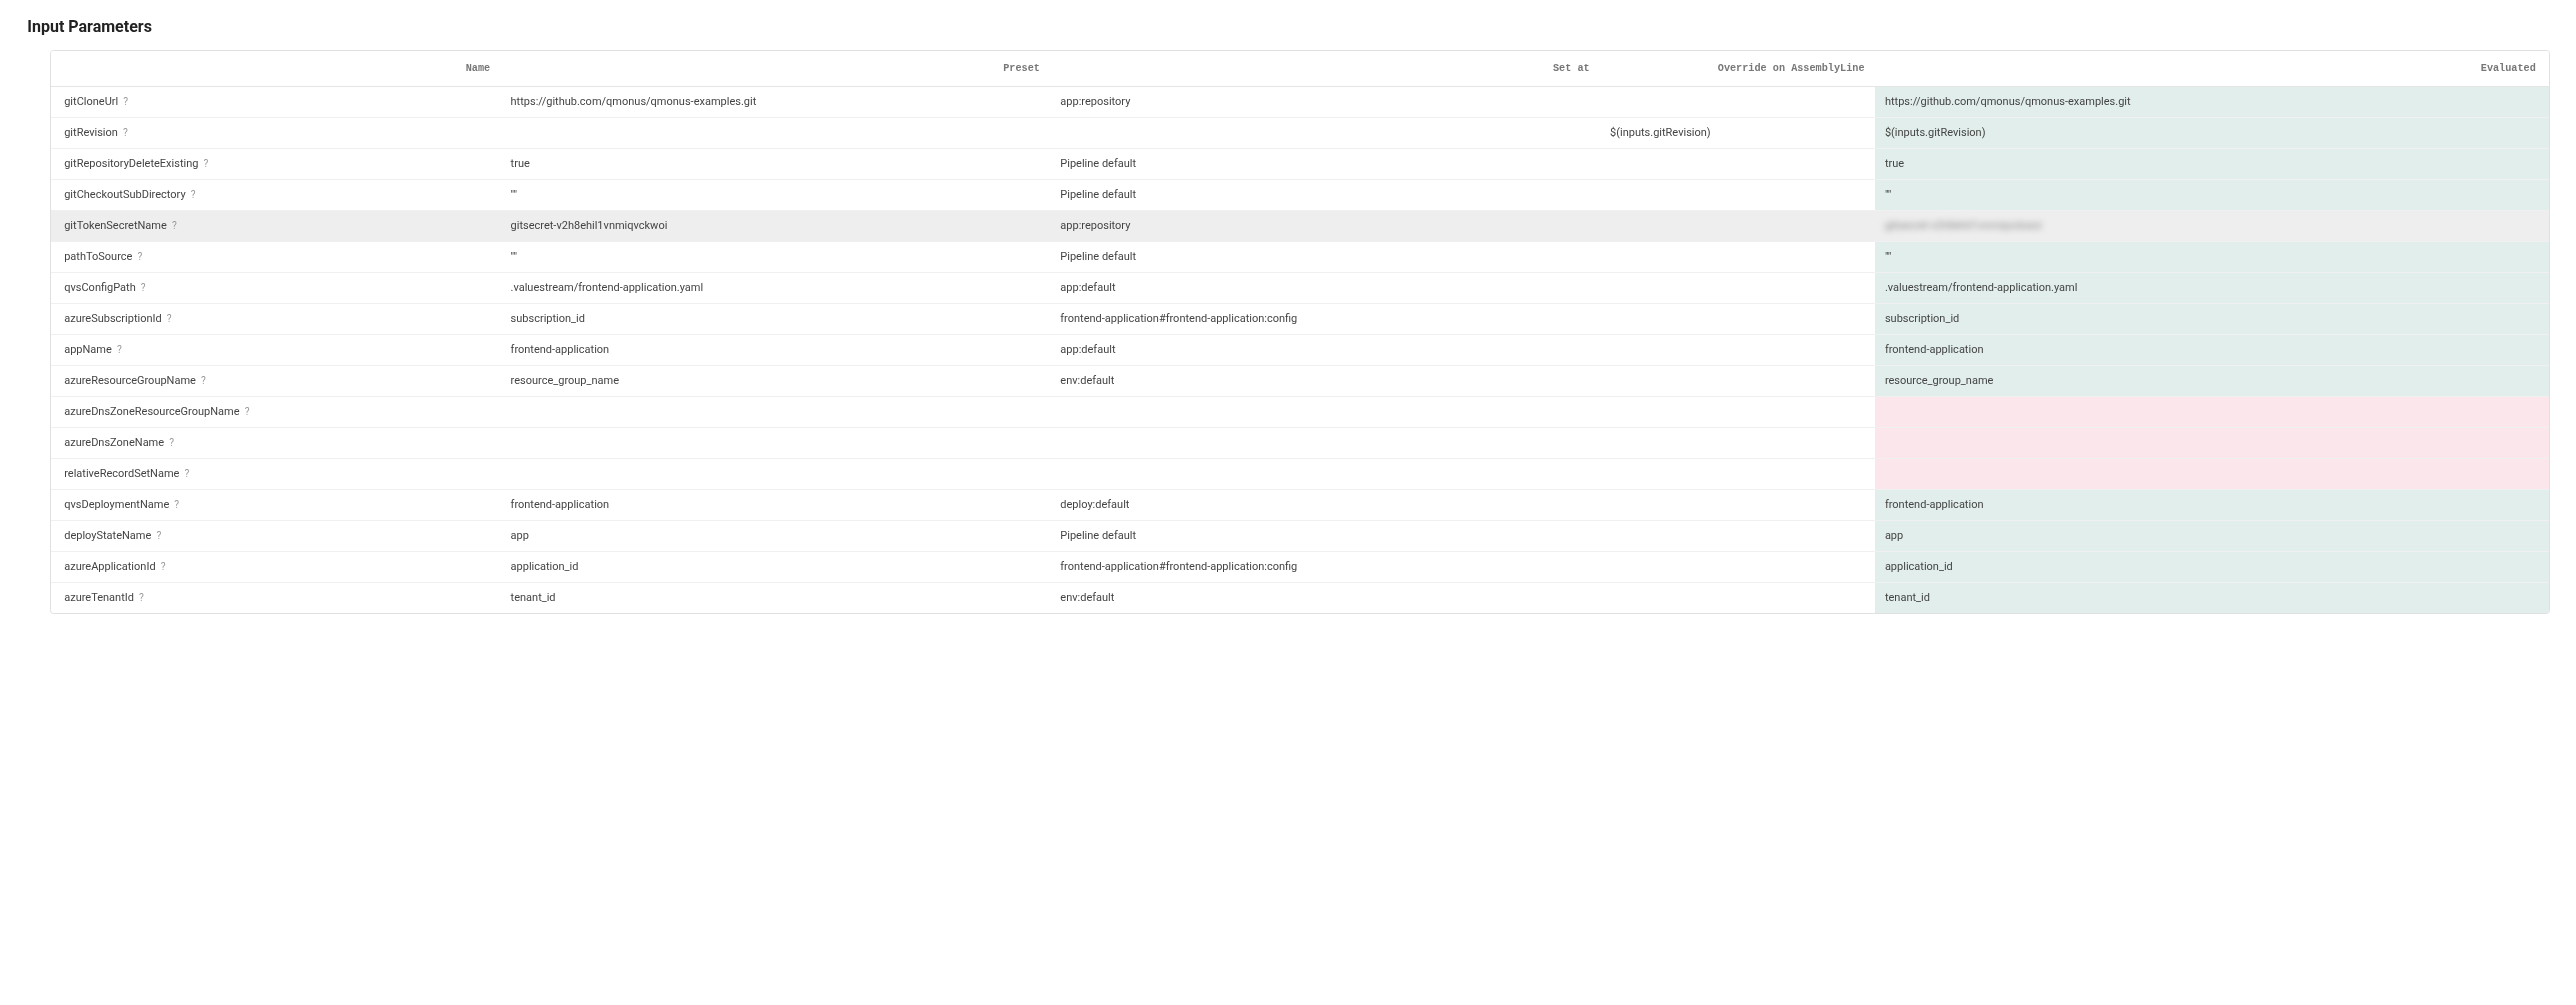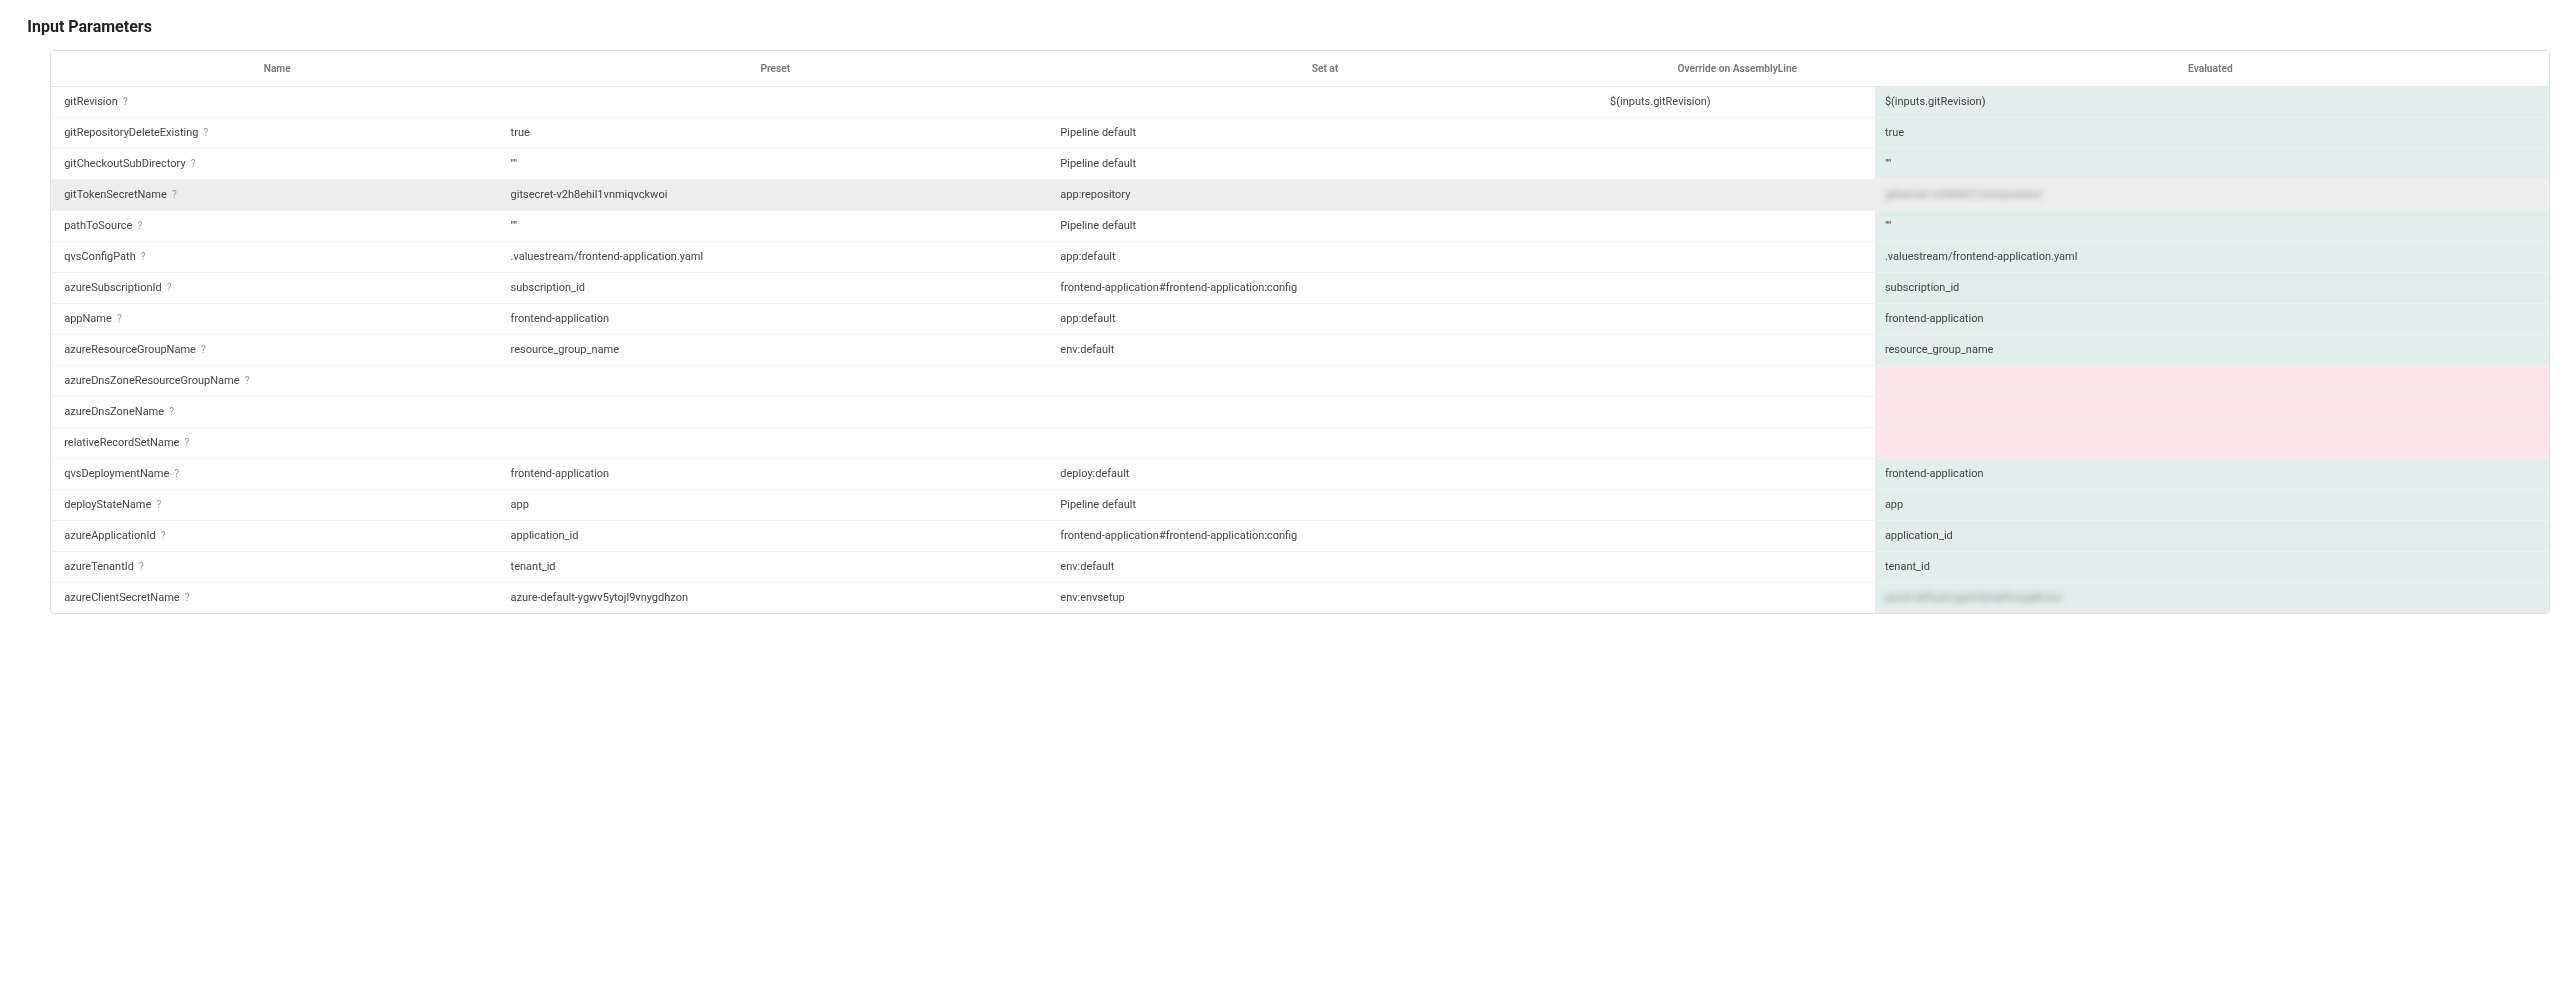--- a/index.html
+++ b/index.html
@@ -22,27 +22,28 @@
       border: 0.9px solid #e0e0e0;
       border-radius: 3.4px;
       overflow: hidden;
     }
     table {
       width: 100%;
       border-collapse: collapse;
       table-layout: fixed;
     }
     thead th {
-      text-align: center;
+      text-align: right;
       font-weight: 600;
       font-size: 10.2px;
       color: #777;
       padding: 12px 10.2px;
       border-bottom: 0.9px solid #e5e5e5;
       background: #fff;
+      font-family: Liberation Mono, monospace;
     }
     tbody td {
       padding: 8.5px 10.2px;
       border-bottom: 0.9px solid #f0f0f0;
       font-size: 11px;
       color: #444;
       white-space: nowrap;
       overflow: hidden;
       text-overflow: ellipsis;
     }
@@ -76,20 +77,27 @@
       <tr>
         <th class="col-name">Name</th>
         <th class="col-preset">Preset</th>
         <th class="col-setat">Set at</th>
         <th class="col-override">Override on AssemblyLine</th>
         <th class="col-evaluated">Evaluated</th>
       </tr>
     </thead>
     <tbody id="tbody">
         <tr>
+          <td class="col-name"><span>gitCloneUrl</span><span class="help-mark">?</span></td>
+          <td class="col-preset">https://github.com/qmonus/qmonus-examples.git</td>
+          <td class="col-setat">app:repository</td>
+          <td class="col-override"></td>
+          <td class="col-evaluated eval-green"><span>https://github.com/qmonus/qmonus-examples.git</span></td>
+        </tr>
+        <tr>
           <td class="col-name"><span>gitRevision</span><span class="help-mark">?</span></td>
           <td class="col-preset"></td>
           <td class="col-setat"></td>
           <td class="col-override">$(inputs.gitRevision)</td>
           <td class="col-evaluated eval-green"><span>$(inputs.gitRevision)</span></td>
         </tr>
         <tr>
           <td class="col-name"><span>gitRepositoryDeleteExisting</span><span class="help-mark">?</span></td>
           <td class="col-preset">true</td>
           <td class="col-setat">Pipeline default</td>
@@ -187,23 +195,16 @@
           <td class="col-override"></td>
           <td class="col-evaluated eval-green"><span>application_id</span></td>
         </tr>
         <tr>
           <td class="col-name"><span>azureTenantId</span><span class="help-mark">?</span></td>
           <td class="col-preset">tenant_id</td>
           <td class="col-setat">env:default</td>
           <td class="col-override"></td>
           <td class="col-evaluated eval-green"><span>tenant_id</span></td>
         </tr>
-        <tr>
-          <td class="col-name"><span>azureClientSecretName</span><span class="help-mark">?</span></td>
-          <td class="col-preset">azure-default-ygwv5ytojl9vnygdhzon</td>
-          <td class="col-setat">env:envsetup</td>
-          <td class="col-override"></td>
-          <td class="col-evaluated eval-green"><span class="blurred">azure-default-ygwv5ytojl9vnygdhzon</span></td>
-        </tr>
       </tbody>
   </table>
 </div>
 
 
 </body></html>

